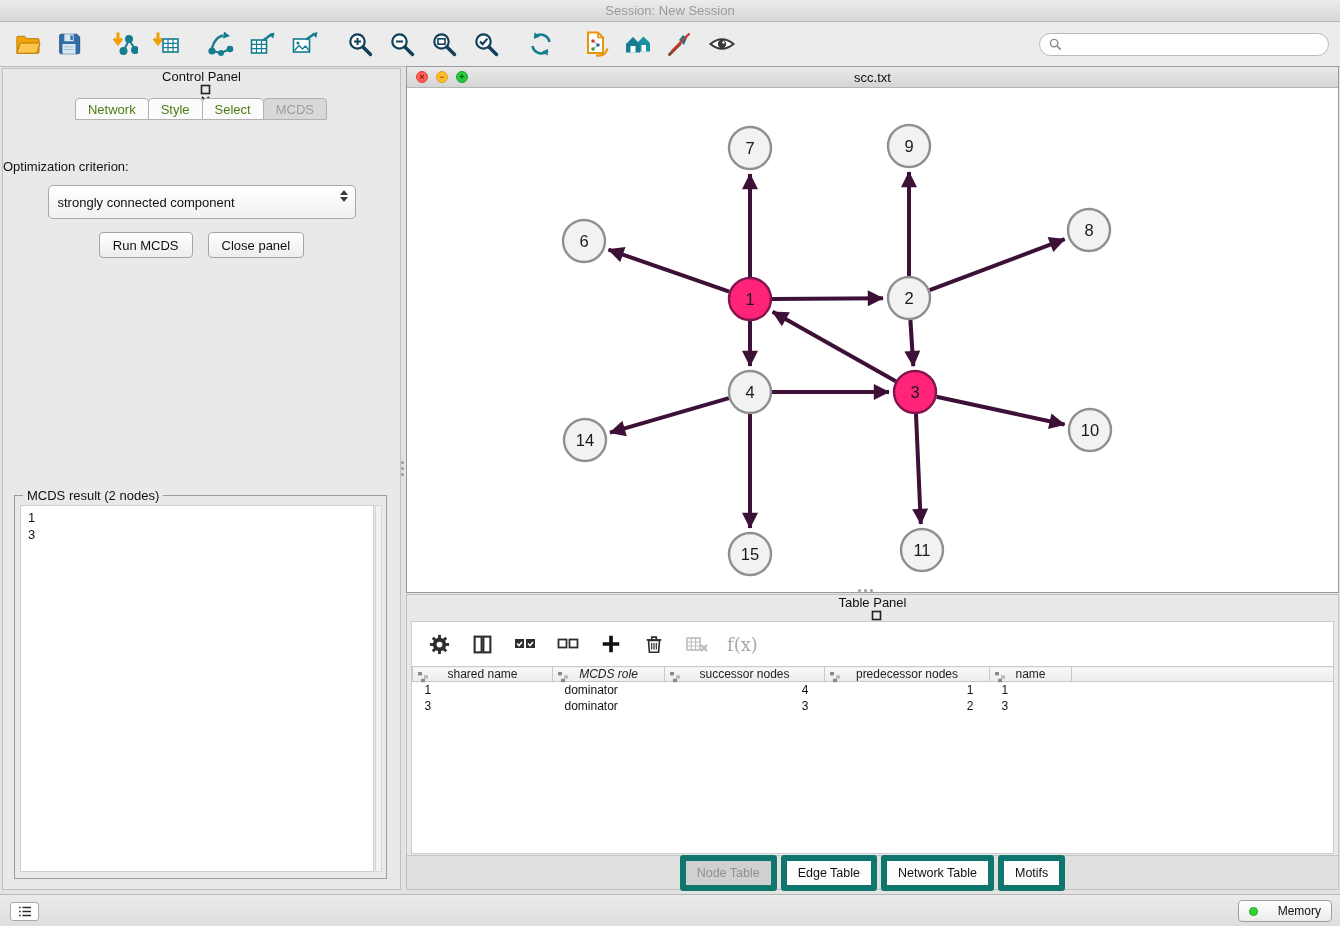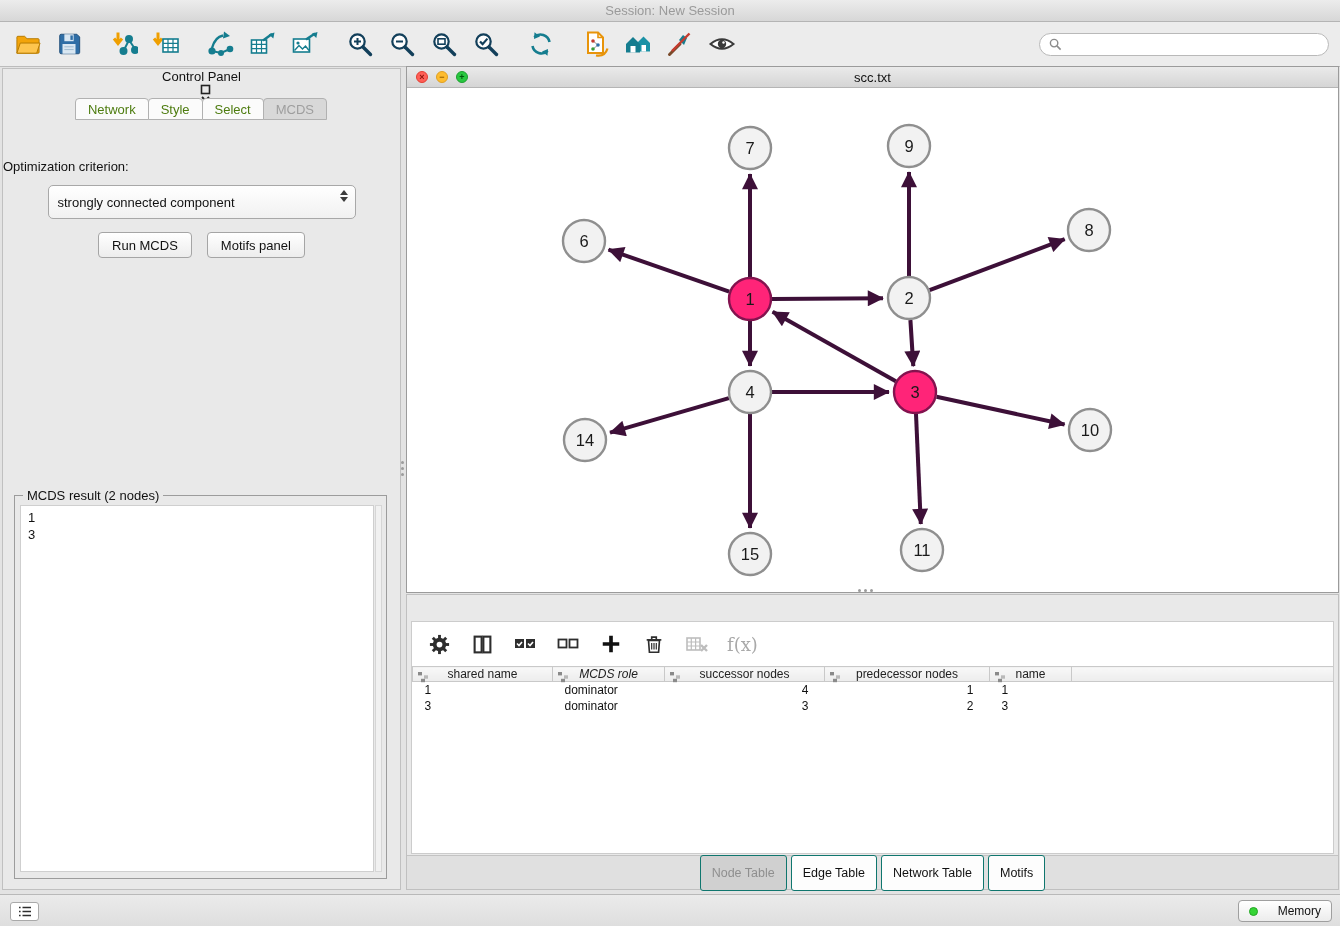--- a/index.html
+++ b/index.html
@@ -69,21 +69,21 @@
   table.node-table { border-collapse:collapse; width:100%; table-layout:fixed; font-size:12px; }
   .node-table th { background:linear-gradient(#f8f8f8,#ececec); border:1px solid #c9c9c9; height:14px;
     font-weight:normal; position:relative; text-align:center; font-size:12px; color:#222; }
   .node-table th svg { position:absolute; left:4px; top:4px; }
   .node-table th.filler { border-right:none; }
   .node-table td { height:16px; padding-left:12px; color:#111; }
   .node-table td.num { text-align:right; padding-right:16px; }
   .tp-tabs { position:absolute; left:0; right:0; bottom:0; height:34px; background:#e0e0e0;
     border-top:1px solid #c3c3c3; display:flex; align-items:center; justify-content:center; gap:4px; }
   .tp-tab { height:36px; padding:0 11px; display:flex; align-items:center; font-size:12.5px;
-    background:#fdfdfd; border:1px solid #0f766e; border-radius:3px; color:#111; }
+    background:#fdfdfd; border:6px solid #0f766e; border-radius:3px; color:#111; }
   .tp-tab.active { background:#d0d0d0; color:#8f8f8f; }
 
   
   .statusbar { position:absolute; left:0; top:894px; width:1340px; height:32px;
     background:linear-gradient(#ebebeb,#dedede); border-top:1px solid #b9b9b9; }
   .status-list-btn { position:absolute; left:10px; top:7px; width:29px; height:19px; background:#fff;
     border:1px solid #a9a9a9; border-radius:3px; display:flex; align-items:center; justify-content:center; }
   .memory-btn { position:absolute; right:8px; top:5px; height:22px; padding:0 10px;
     background:linear-gradient(#ffffff,#ececec); border:1px solid #9f9f9f; border-radius:4px;
     display:flex; align-items:center; gap:20px; font-size:12px; }
@@ -272,21 +272,21 @@
     <div class="opt-label">Optimization criterion:</div>
     <div class="criterion-select">
       <span>strongly connected component</span>
       <span class="sel-arrows">
           <span class="tri-up"></span>
           <span class="tri-down"></span>
         </span>
     </div>
     <div class="cp-buttons">
       <div class="btn">Run MCDS</div>
-      <div class="btn">Motifs panel</div>
+      <div class="btn">Close panel</div>
     </div>
     <div class="result-group">
       <span class="result-legend">MCDS result (2 nodes)</span>
       <div class="result-list">
           <div>1</div>
           <div>3</div>
         </div>
       <div class="result-scroll"></div>
     </div>
   </div>
@@ -370,20 +370,34 @@
             <g>
               <circle cx="515" cy="461" r="21" fill="#f2f2f2" stroke="#8f8f8f" stroke-width="2.4"></circle>
               <text x="515" y="466.5" text-anchor="middle" font-size="16.5" fill="#1a1a1a">11</text>
             </g>
           </g>
       </svg>
     </div>
   </div>
 
   <div class="table-panel">
+    <div class="panel-header">
+      <span>Table Panel</span>
+      <span class="spacer"></span>
+      <span class="win-icon">
+          <svg width="11" height="11">
+            <rect x="1.5" y="1.5" width="8" height="8" fill="none" stroke="#222" stroke-width="1.6"></rect>
+          </svg>
+        </span>
+      <span class="win-icon">
+          <svg width="11" height="11">
+            <path d="M2 2 L9 9 M9 2 L2 9" stroke="#222" stroke-width="1.8"></path>
+          </svg>
+        </span>
+    </div>
     <div class="tp-content">
       <div class="tp-toolbar">
         <span class="tp-tbtn">
             <svg width="23" height="23" viewBox="0 0 24 24">
               <g stroke="#2e2e2e" stroke-width="3">
                 <line x1="12" y1="2" x2="12" y2="22"></line>
                 <line x1="2" y1="12" x2="22" y2="12"></line>
                 <line x1="5" y1="5" x2="19" y2="19"></line>
                 <line x1="19" y1="5" x2="5" y2="19"></line>
               </g>

